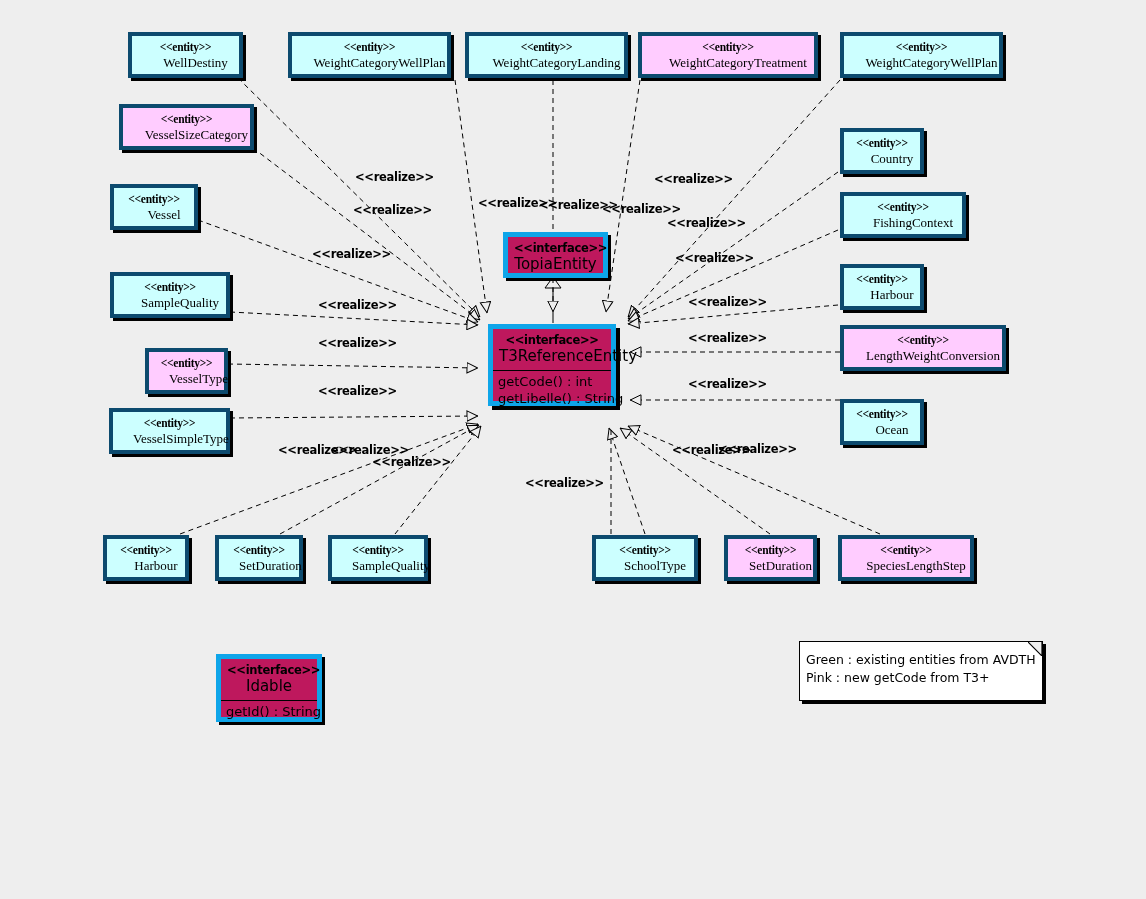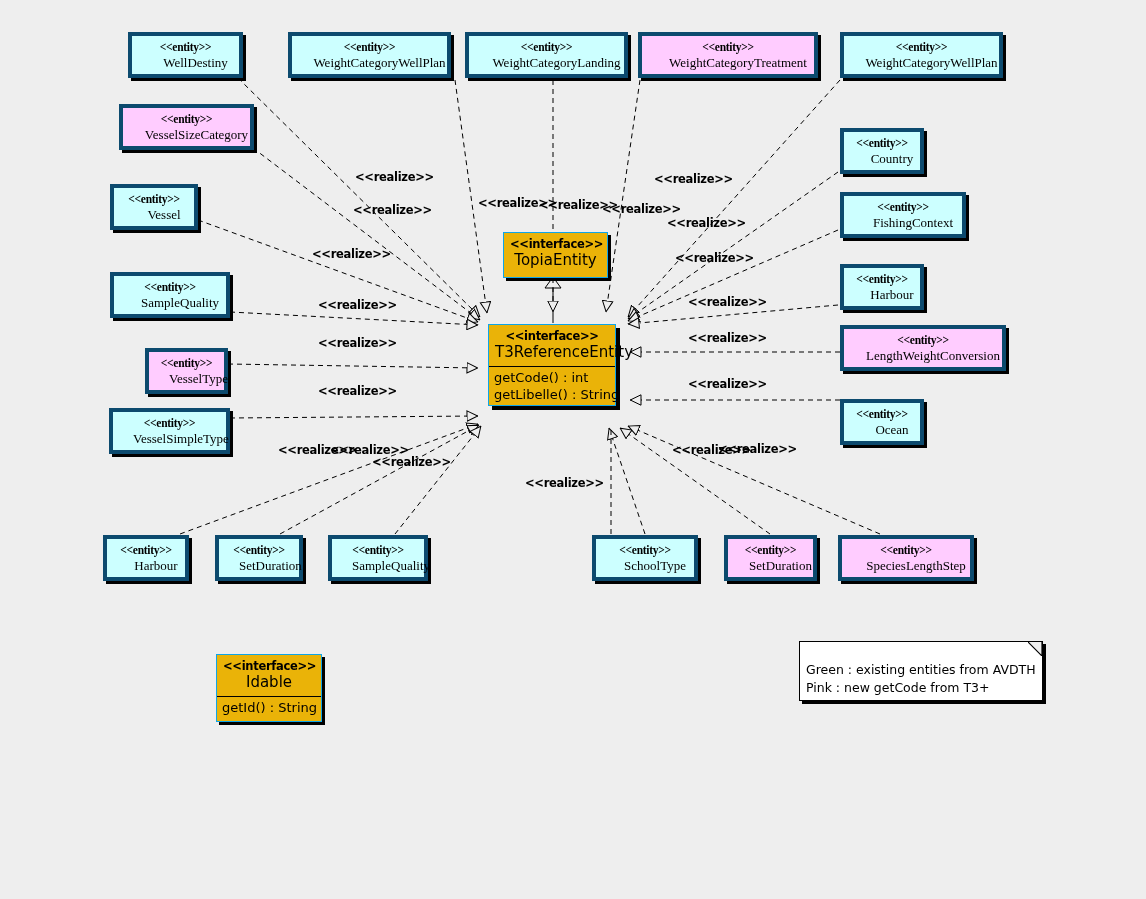--- a/index.html
+++ b/index.html
@@ -37,21 +37,21 @@
     font-size:13px;
     color:#000;
     padding-bottom:4px;
     margin-left:20px;
   }
   .node.pink{background:#ffccff;}
 
   
   .iface{
     position:absolute;box-sizing:border-box;
-    border:1px solid #0ea5e9;background:#eab308;
+    border:5px solid #0ea5e9;background:#be185d;
     box-shadow:3px 3px 0 0 #000;
     z-index:7;
   }
   .iface .head{
     text-align:center;padding:4px 6px 5px 6px;
   }
   .iface .head .stereo{
     display:block;font-size:11.5px;font-weight:bold;letter-spacing:-0.3px;
   }
   .iface .head .nname{display:block;font-size:15px;}
@@ -65,21 +65,21 @@
 
   
   .note{
     position:absolute;
     box-sizing:border-box;
     background:#ffffff;
     border:1px solid #000;
     box-shadow:3px 3px 0 0 #000;
     font-size:12.5px;
     z-index:6;
-    padding:19px 6px;
+    padding:9px 6px;
     line-height:1.42;
   }
   .note .fold{
     position:absolute;top:0;right:0;
     width:0;height:0;
     border-left:13px solid transparent;
     border-top:13px solid #eeeeee;
   }
   .note .foldline{
     position:absolute;top:0;right:0;width:14px;height:14px;

